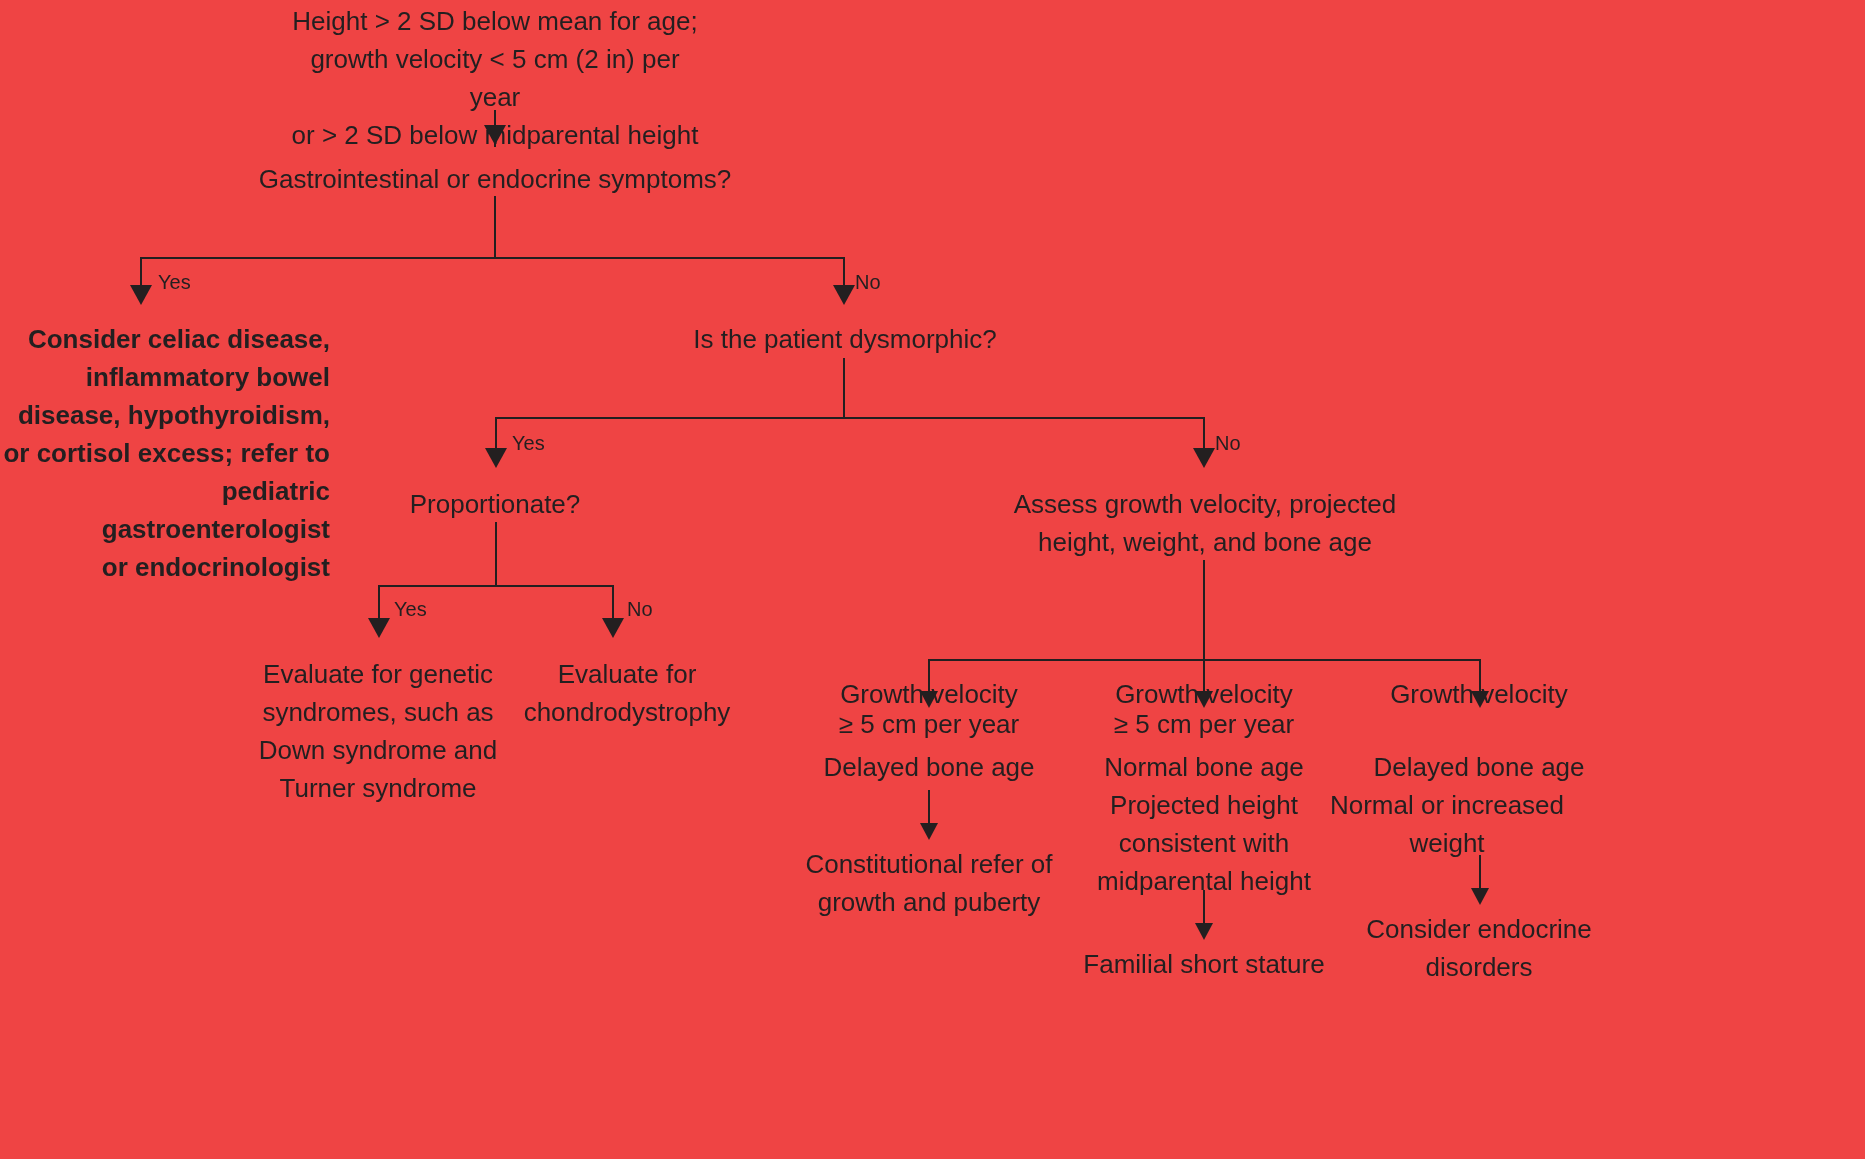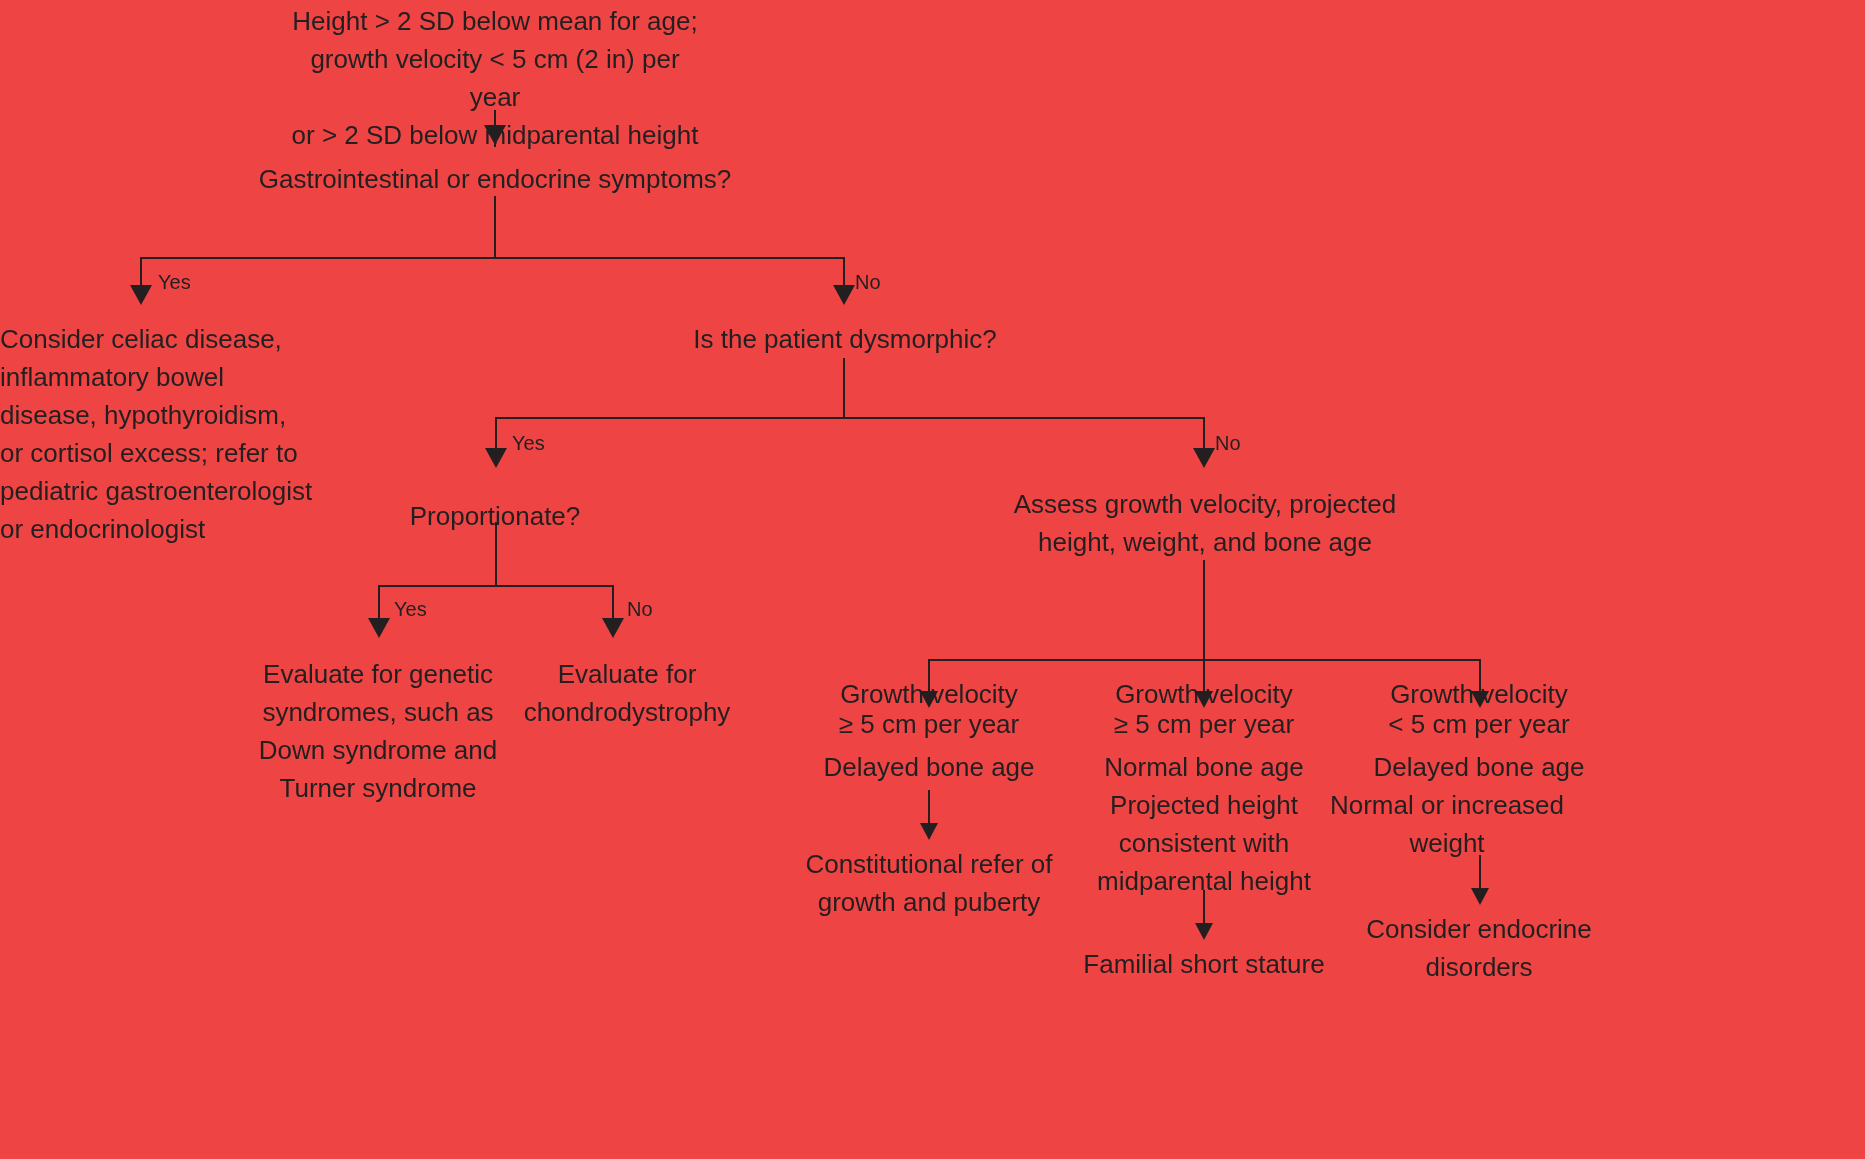--- a/index.html
+++ b/index.html
@@ -17,21 +17,21 @@
     overflow: hidden;
   }
   .node {
     position: absolute;
     font-size: 26px;
     line-height: 38px;
     color: #231f20;
     white-space: pre-line;
   }
   .node.center { text-align: center; }
-  .node.left { text-align: left; }
+  .node.left { text-align: right; font-weight: bold; }
   .edge-label {
     position: absolute;
     font-size: 20px;
     line-height: 30px;
     color: #231f20;
   }
   .vline {
     position: absolute;
     width: 2px;
     background: #231f20;
@@ -93,21 +93,21 @@
   <div class="hline" style="left:495px; top:417px; width:710px;"></div>
 
   <div class="vline" style="left:495px; top:417px; height:43px;"></div>
   <div class="arrowhead" style="left:485px; top:448px;"></div>
   <div class="edge-label" style="left:512px; top:428px;">Yes</div>
 
   <div class="vline" style="left:1203px; top:417px; height:43px;"></div>
   <div class="arrowhead" style="left:1193px; top:448px;"></div>
   <div class="edge-label" style="left:1215px; top:428px;">No</div>
 
-  <div class="node center" style="left:345px; top:485px; width:300px;margin-top:12px;">Proportionate?</div>
+  <div class="node center" style="left:345px; top:485px; width:300px;">Proportionate?</div>
 
   <div class="node center" style="left:960px; top:485px; width:490px;">Assess growth velocity, projected
 height, weight, and bone age</div>
 
   <div class="vline" style="left:495px; top:522px; height:64px;"></div>
   <div class="hline" style="left:378px; top:585px; width:236px;"></div>
 
   <div class="vline" style="left:378px; top:585px; height:45px;"></div>
   <div class="arrowhead" style="left:368px; top:618px;"></div>
   <div class="edge-label" style="left:394px; top:594px;">Yes</div>
@@ -148,21 +148,20 @@
   <div class="node center" style="left:1085px; top:705px; width:238px;">≥ 5 cm per year</div>
   <div class="node center" style="left:1085px; top:748px; width:238px;">Normal bone age</div>
   <div class="node center" style="left:1085px; top:786px; width:238px;">Projected height
 consistent with
 midparental height</div>
   <div class="vline" style="left:1203px; top:890px; height:48px;"></div>
   <div class="arrowhead small" style="left:1195px; top:923px;"></div>
   <div class="node center" style="left:1075px; top:945px; width:258px;">Familial short stature</div>
 
   <div class="node center" style="left:1360px; top:675px; width:238px;">Growth velocity</div>
-  <div class="node center" style="left:1360px; top:705px; width:238px;">&lt; 5 cm per year</div>
   <div class="node center" style="left:1360px; top:748px; width:238px;">Delayed bone age</div>
   <div class="node center" style="left:1328px; top:786px; width:238px;">Normal or increased
 weight</div>
   <div class="vline" style="left:1479px; top:855px; height:48px;"></div>
   <div class="arrowhead small" style="left:1471px; top:888px;"></div>
   <div class="node center" style="left:1355px; top:910px; width:248px;">Consider endocrine
 disorders</div>
 
 </div>
 

